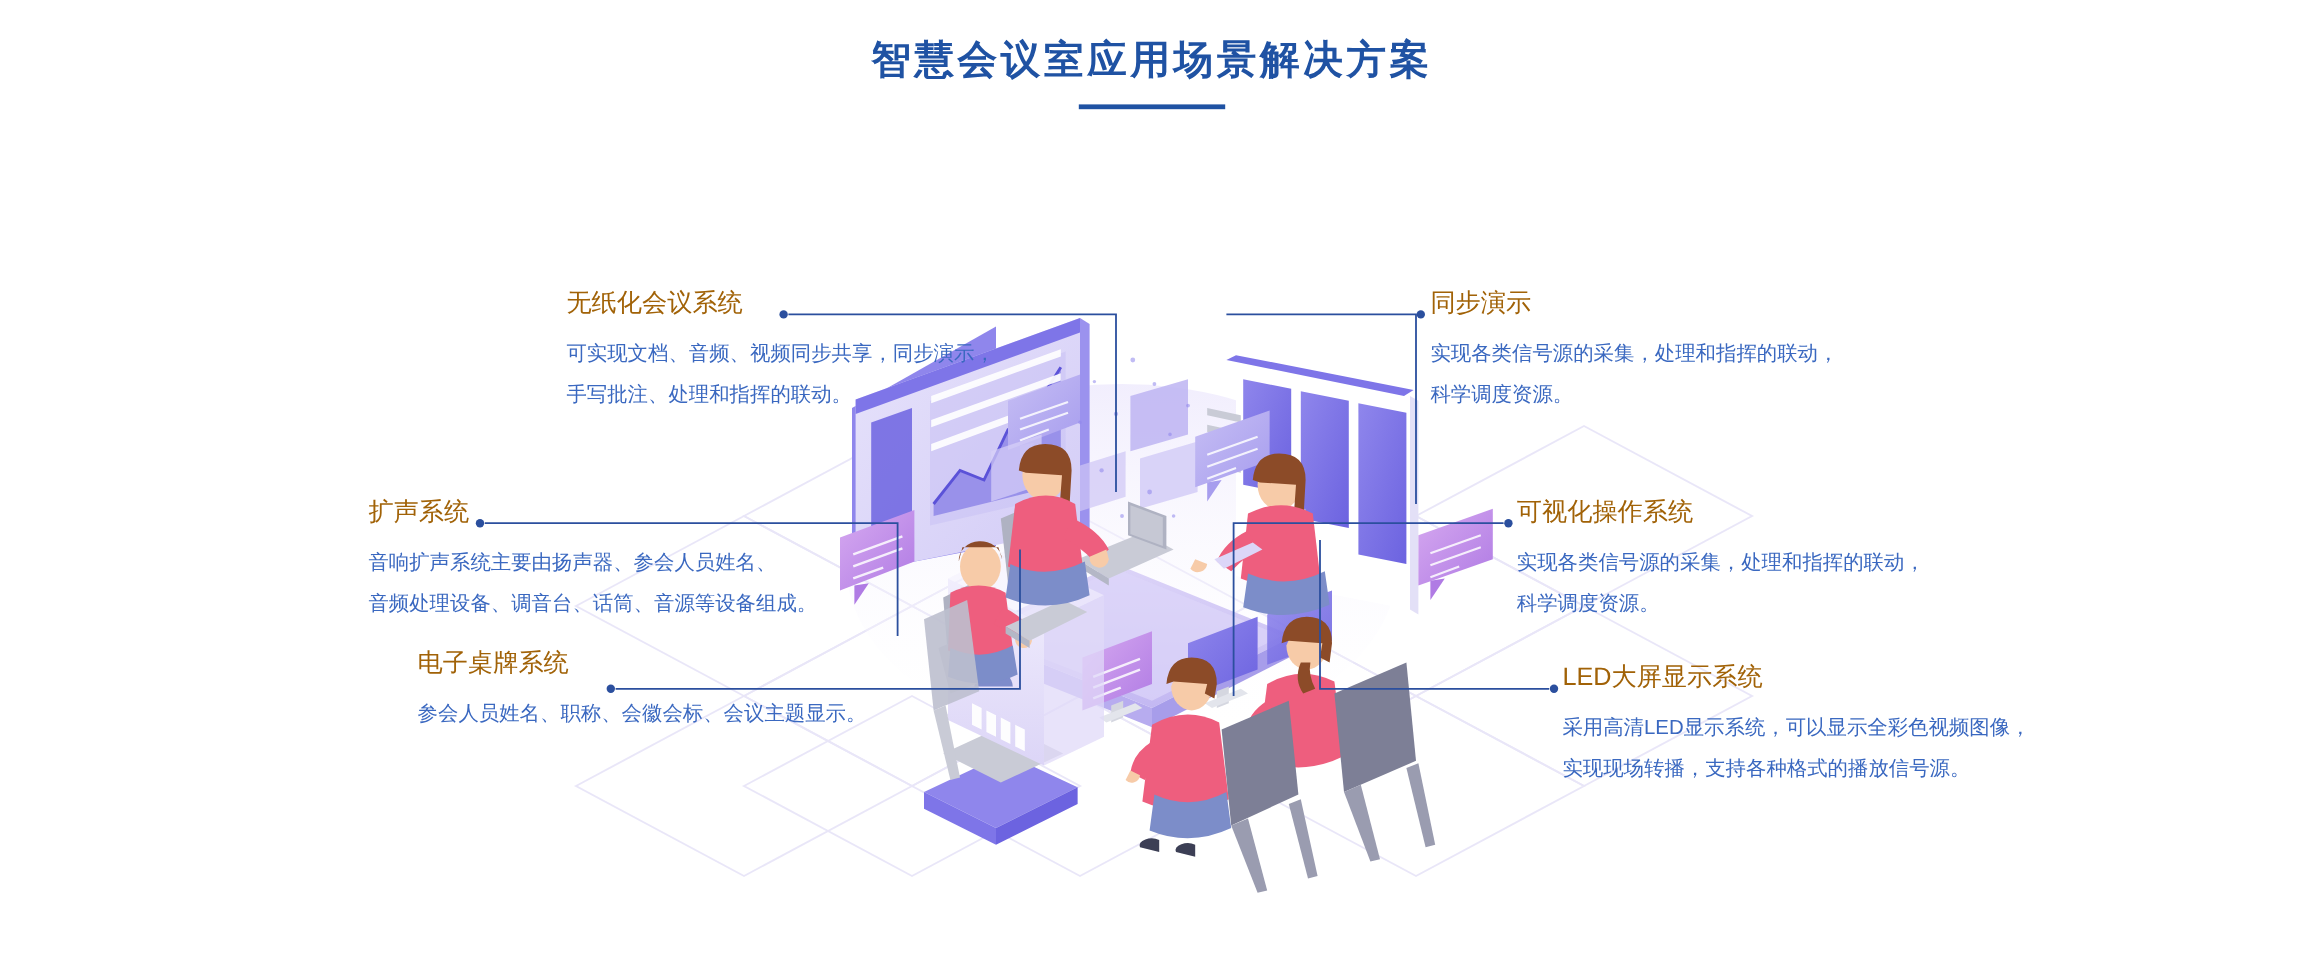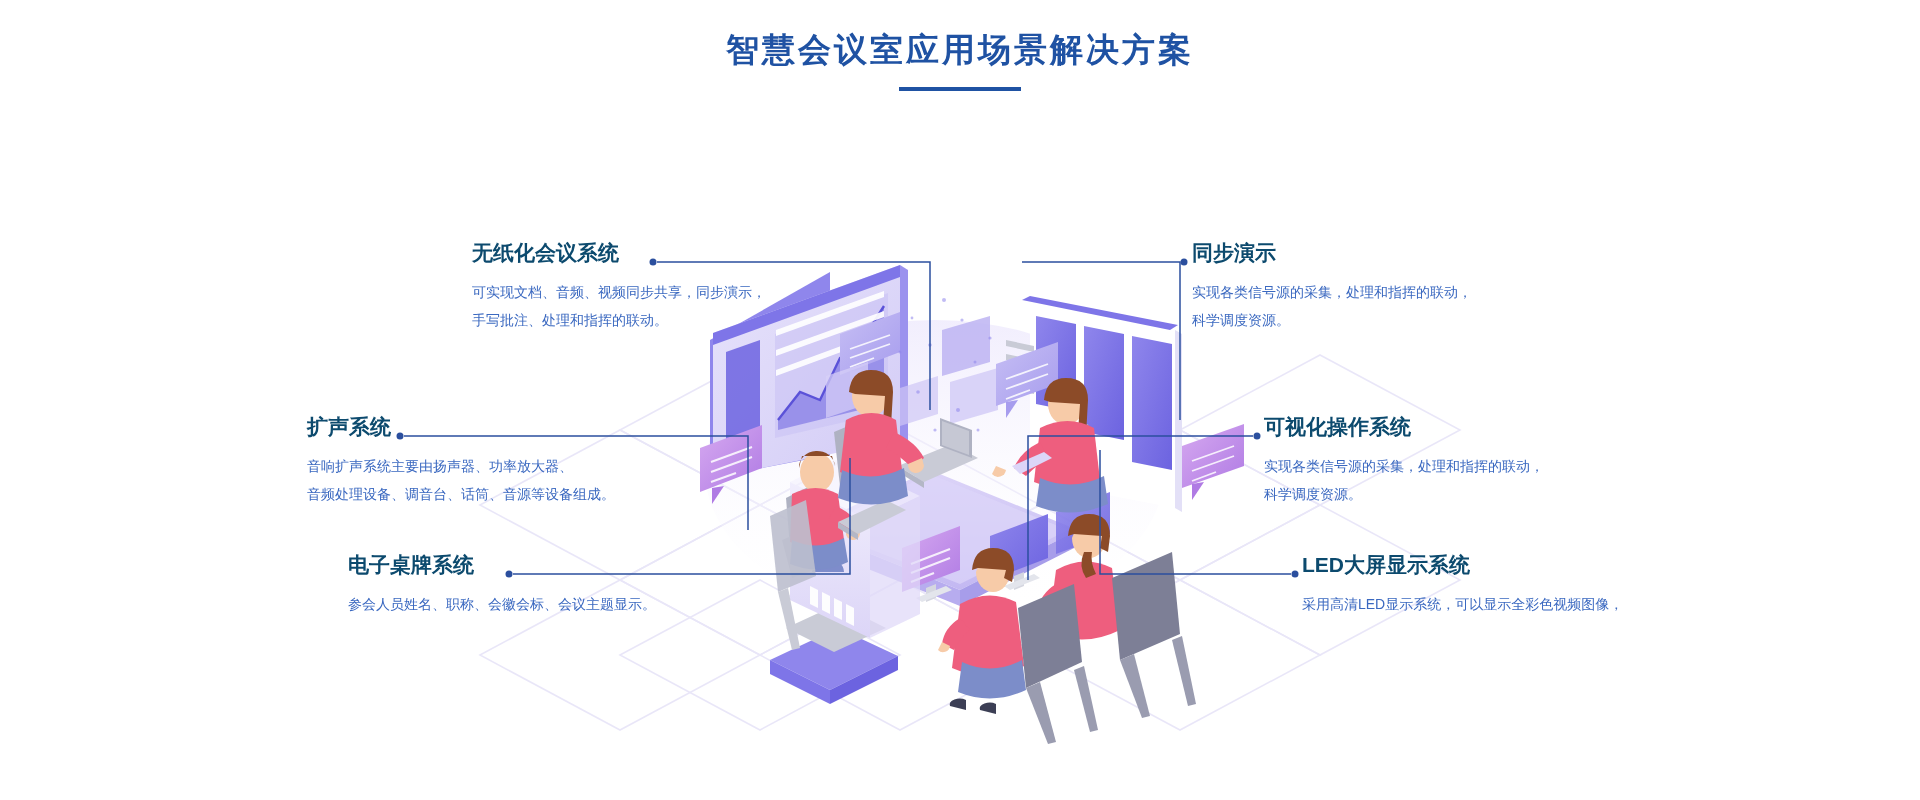--- a/index.html
+++ b/index.html
@@ -50,41 +50,41 @@
     height: 800px;
   }
   #stage svg { display: block; }
 
   
   .callout {
     position: absolute;
   }
   .callout .headline {
     font-size: 21px;
-    font-weight: 700;
-    color: #0c4a6e;
+    font-weight: 400;
+    color: #a16207;
     white-space: nowrap;
     line-height: 1.2;
   }
   .callout .desc {
     margin-top: 13px;
-    font-size: 14px;
+    font-size: 17px;
     color: #3A68C0;
     line-height: 2.0;
     white-space: nowrap;
     font-weight: 400;
   }
   .callout.right { text-align: left; }
   .callout.left  { text-align: left; }
 
   .c-paperless { left: 472px; top: 240px; }
   .c-recording { left: 1192px; top: 240px; }
   .c-audio     { left: 307px; top: 414px; }
   .c-visual    { left: 1264px; top: 414px; }
-  .c-nameplate { left: 348px; top: 552px; }
+  .c-nameplate { left: 348px; top: 540px; }
   .c-led       { left: 1302px; top: 552px; }
 </style>
 </head>
 <body>
 
 <div id="header">
   <h1 id="page-title">智慧会议室应用场景解决方案</h1>
   <div id="title-divider"></div>
 </div>
 
@@ -413,21 +413,21 @@
   <div class="headline">同步演示</div>
   <div class="desc">
     <div>实现各类信号源的采集，处理和指挥的联动，</div>
     <div>科学调度资源。</div>
   </div>
 </div>
 
 <div class="callout left c-audio">
   <div class="headline">扩声系统</div>
   <div class="desc">
-    <div>音响扩声系统主要由扬声器、功率放大器、</div>
+    <div>音响扩声系统主要由扬声器、参会人员姓名、</div>
     <div>音频处理设备、调音台、话筒、音源等设备组成。</div>
   </div>
 </div>
 
 <div class="callout right c-visual">
   <div class="headline">可视化操作系统</div>
   <div class="desc">
     <div>实现各类信号源的采集，处理和指挥的联动，</div>
     <div>科学调度资源。</div>
   </div>
@@ -437,14 +437,15 @@
   <div class="headline">电子桌牌系统</div>
   <div class="desc">
     <div>参会人员姓名、职称、会徽会标、会议主题显示。</div>
   </div>
 </div>
 
 <div class="callout right c-led">
   <div class="headline">LED大屏显示系统</div>
   <div class="desc">
     <div>采用高清LED显示系统，可以显示全彩色视频图像，</div>
+    <div>实现现场转播，支持各种格式的播放信号源。</div>
   </div>
 </div>
 
 </body></html>

